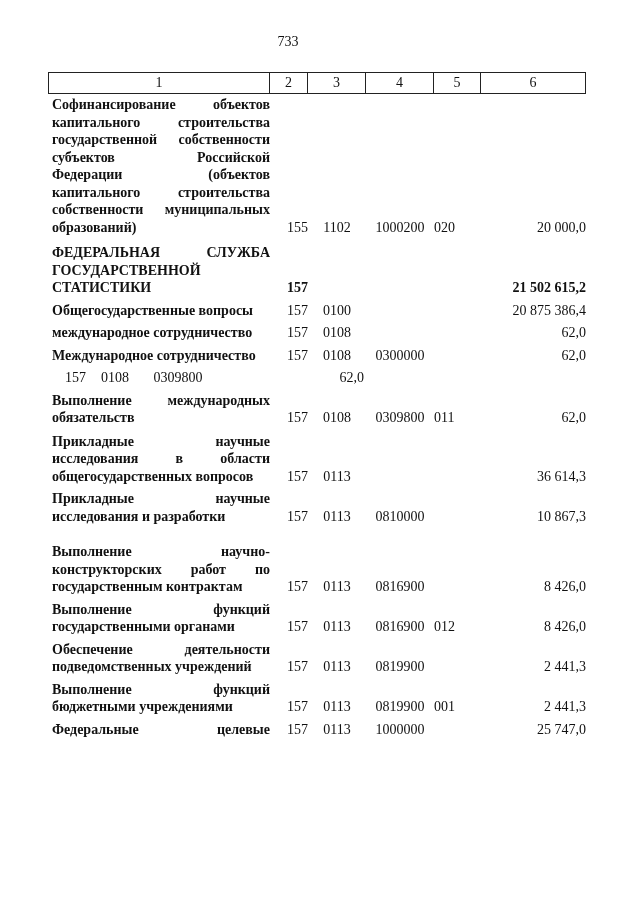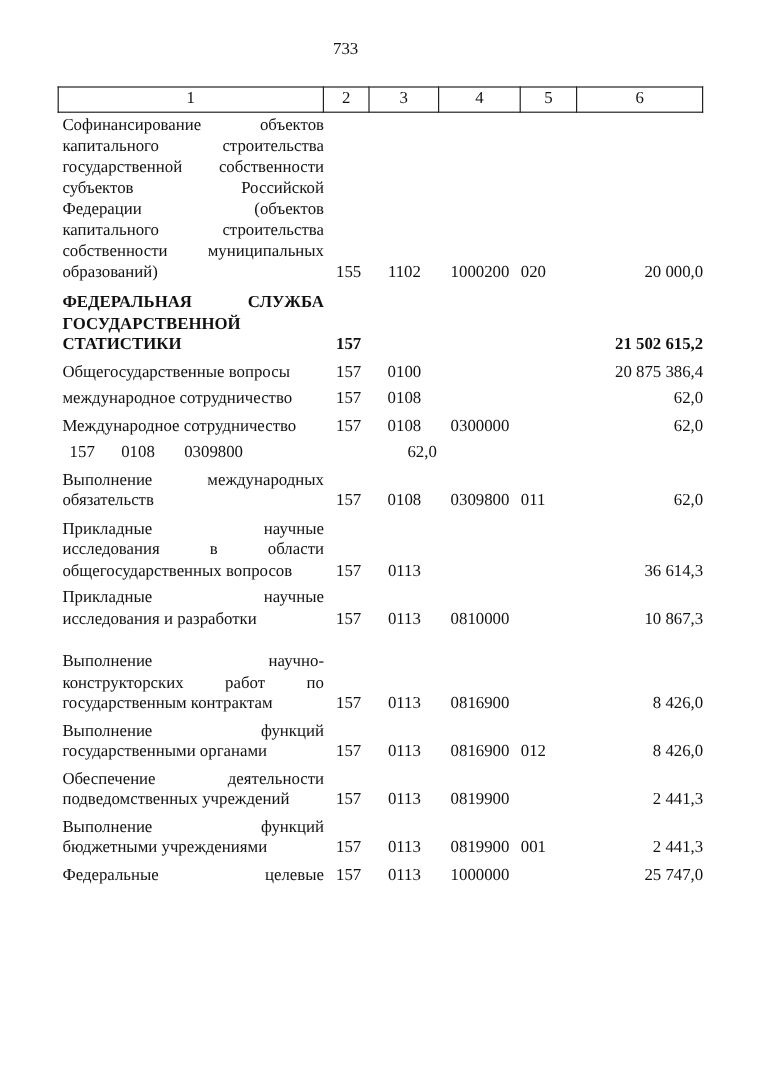--- a/index.html
+++ b/index.html
@@ -50,29 +50,30 @@
       align-items: flex-end;
       margin-bottom: 5px;
     }
     .c1 {
       width: 218px;
       padding-left: 4px;
       text-align: justify;
       text-align-last: left;
       line-height: 17.5px;
       hyphens: none;
+      font-weight: bold;
     }
     .c1 .line {
       display: block;
       text-align: justify;
       text-align-last: justify;
       white-space: nowrap;
     }
     .c1 .line.last { text-align-last: left; }
-    .c2 { width: 38px; text-align: left; padding-left: 10px; box-sizing: border-box; line-height: 17.5px; }
+    .c2 { width: 38px; text-align: right; padding-left: 10px; box-sizing: border-box; line-height: 17.5px; }
     .c3 { width: 58px; text-align: center; line-height: 17.5px; }
     .c4 { width: 68px; text-align: center; line-height: 17.5px; }
     .c5 { width: 47px; text-align: left; line-height: 17.5px; }
     .c6 { width: 105px; text-align: right; line-height: 17.5px; }
     .bold { font-weight: bold; }
   </style>
 </head>
 <body>
 
 <div class="page-number">733</div>

